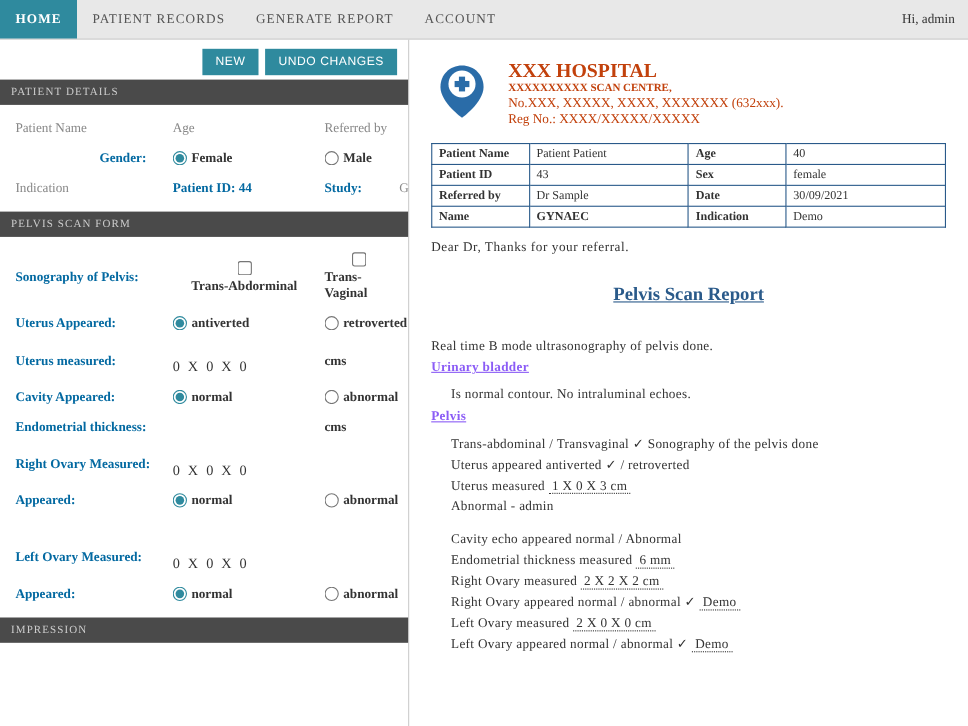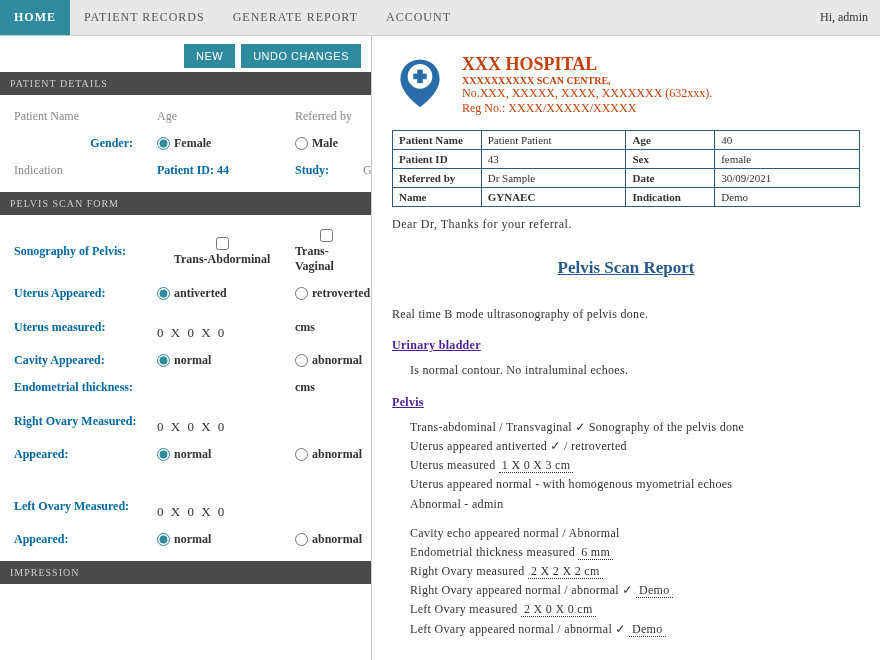--- a/index.html
+++ b/index.html
@@ -161,24 +161,24 @@
       text-decoration: underline;
       margin-top: 26px;
       margin-bottom: 27px;
     }
     .report-body {
       font-size: 12px;
       letter-spacing: 0.3px;
       line-height: 1.6;
     }
     .report-body .section-title {
-      color: #4c1d95;
+      color: #8b5cf6;
       font-weight: bold;
       text-decoration: underline;
-      margin-top: 12px;
+      margin-top: 0;
       margin-bottom: 6px;
     }
     .report-body .indent { margin-left: 18px; }
     .u { border-bottom: 1px dotted #333; padding: 0 3px; }
   </style>
 </head>
 <body>
 
 <div class="topbar">
   <div class="nav-item active">HOME</div>
@@ -361,21 +361,20 @@
 
     <div class="report-body">
       <div>Real time B mode ultrasonography of pelvis done.</div>
       <div class="section-title">Urinary bladder</div>
       <div class="indent">Is normal contour. No intraluminal echoes.</div>
       <div class="section-title">Pelvis</div>
       <div class="indent">
         <div>Trans-abdominal / Transvaginal ✓ Sonography of the pelvis done</div>
         <div>Uterus appeared antiverted ✓ / retroverted</div>
         <div><span>Uterus measured </span><span class="u">1 X 0 X 3 cm</span></div>
-        <div>Uterus appeared normal - with homogenous myometrial echoes</div>
         <div>Abnormal - admin</div>
         <div style="height:10px"></div>
         <div>Cavity echo appeared normal / Abnormal</div>
         <div><span>Endometrial thickness measured </span><span class="u">6 mm</span></div>
         <div><span>Right Ovary measured </span><span class="u">2 X 2 X 2 cm</span></div>
         <div><span>Right Ovary appeared normal / abnormal ✓ </span><span class="u">Demo</span></div>
         <div><span>Left Ovary measured </span><span class="u">2 X 0 X 0 cm</span></div>
         <div><span>Left Ovary appeared normal / abnormal ✓ </span><span class="u">Demo</span></div>
       </div>
     </div>

